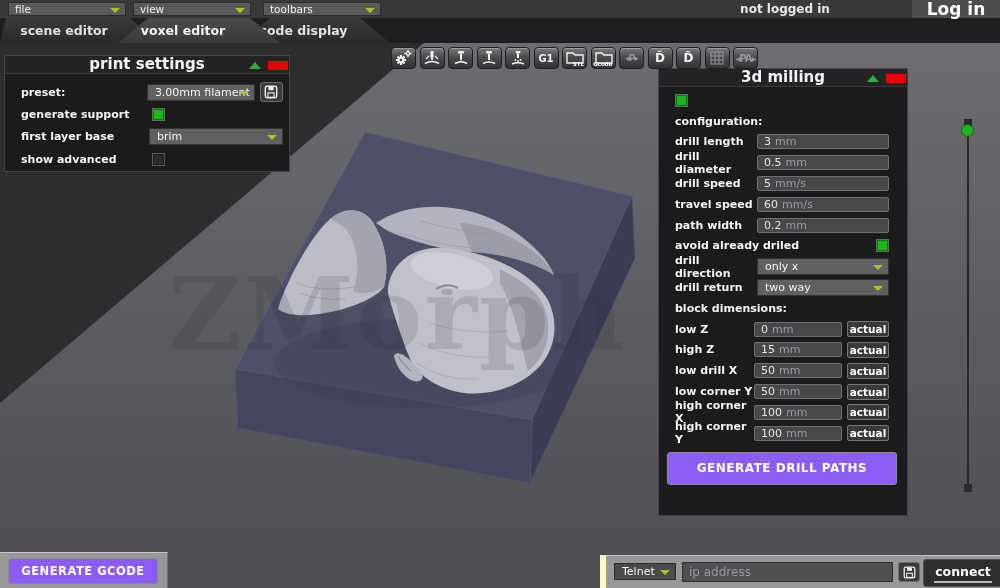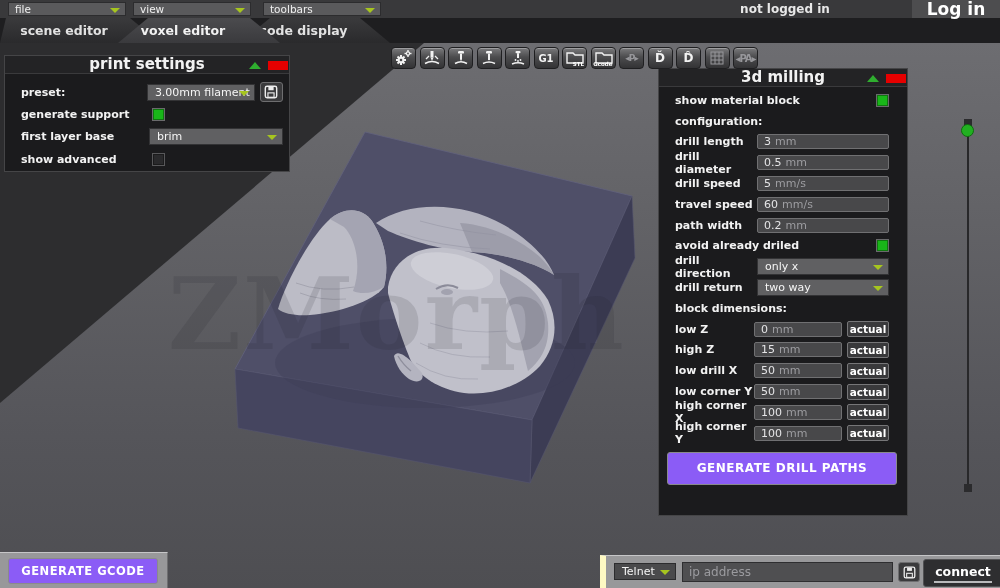--- a/index.html
+++ b/index.html
@@ -317,21 +317,20 @@
   </div>
 
   <div class="panel" style="left:658px; top:68px; width:250px; height:448px;">
     <div class="ptitle">
       <span>3d milling</span>
       <span class="collapse-tri"></span>
       <span class="close-bar"></span>
     </div>
     <div style="padding-top:3px;">
       <div class="row m-row">
-        <span class="m-label">show material block</span>
         <div class="checkbox"></div>
       </div>
       <div class="row m-row">
         <span class="m-label">configuration:</span>
       </div>
 
       <div class="row m-row">
         <span class="m-label">drill length</span>
         <div class="tinput w132">
           <span class="val">3</span><span class="unit">mm</span>

